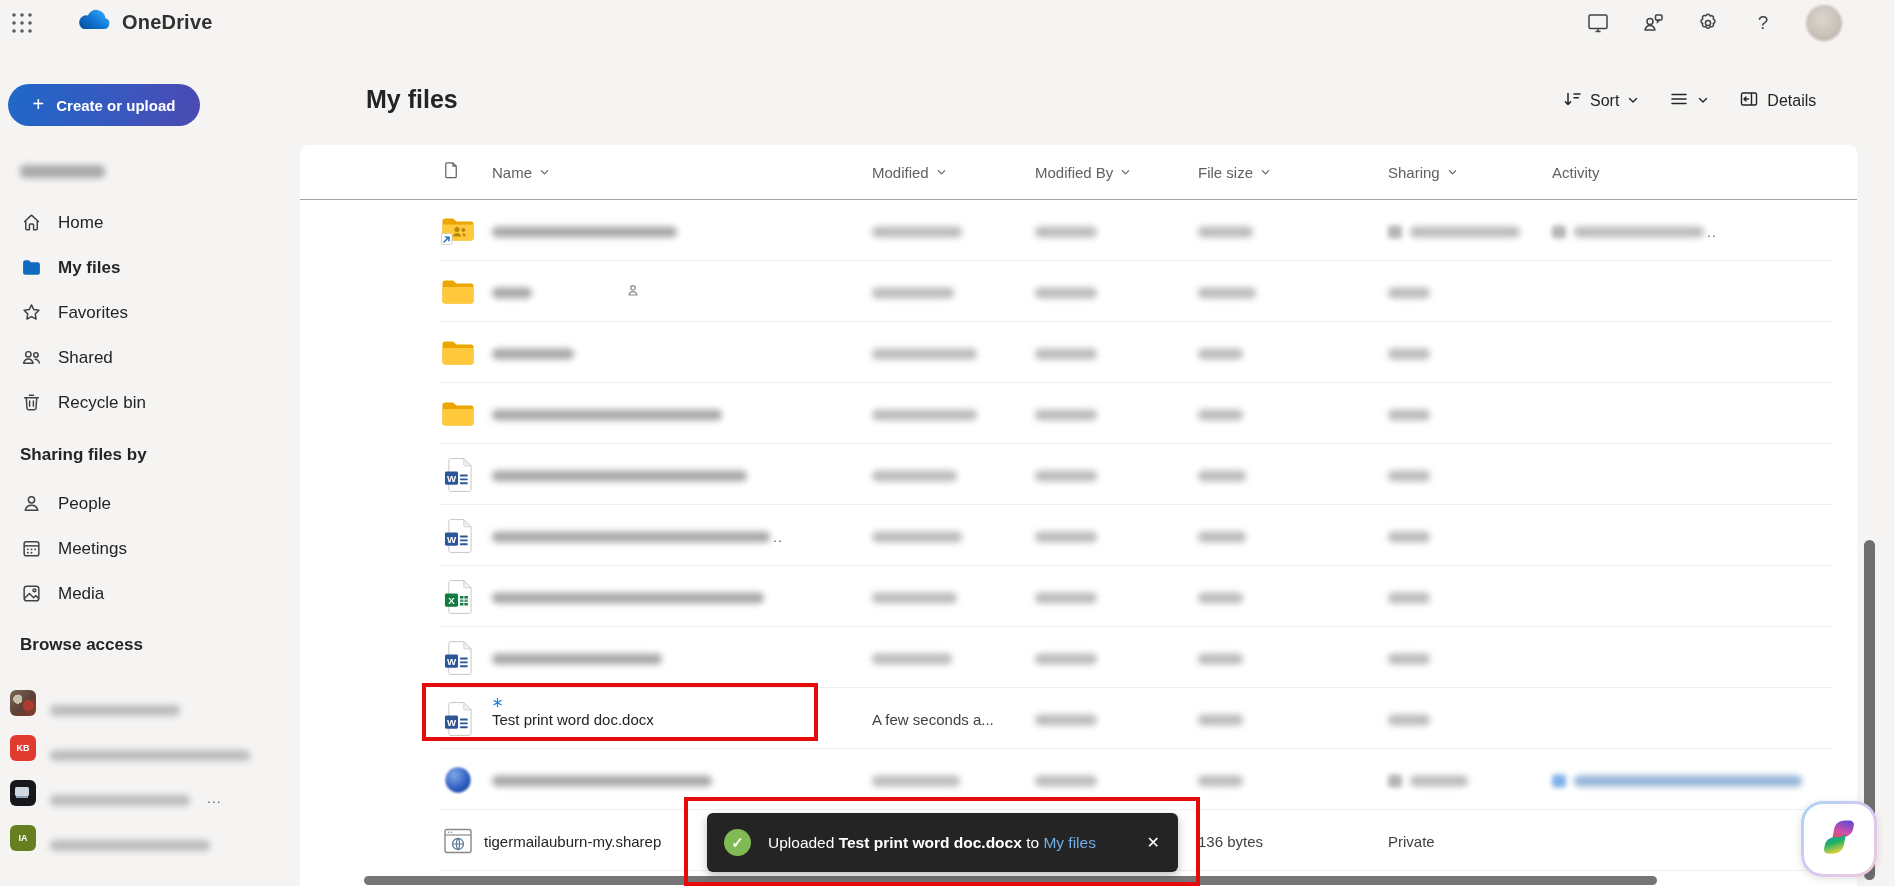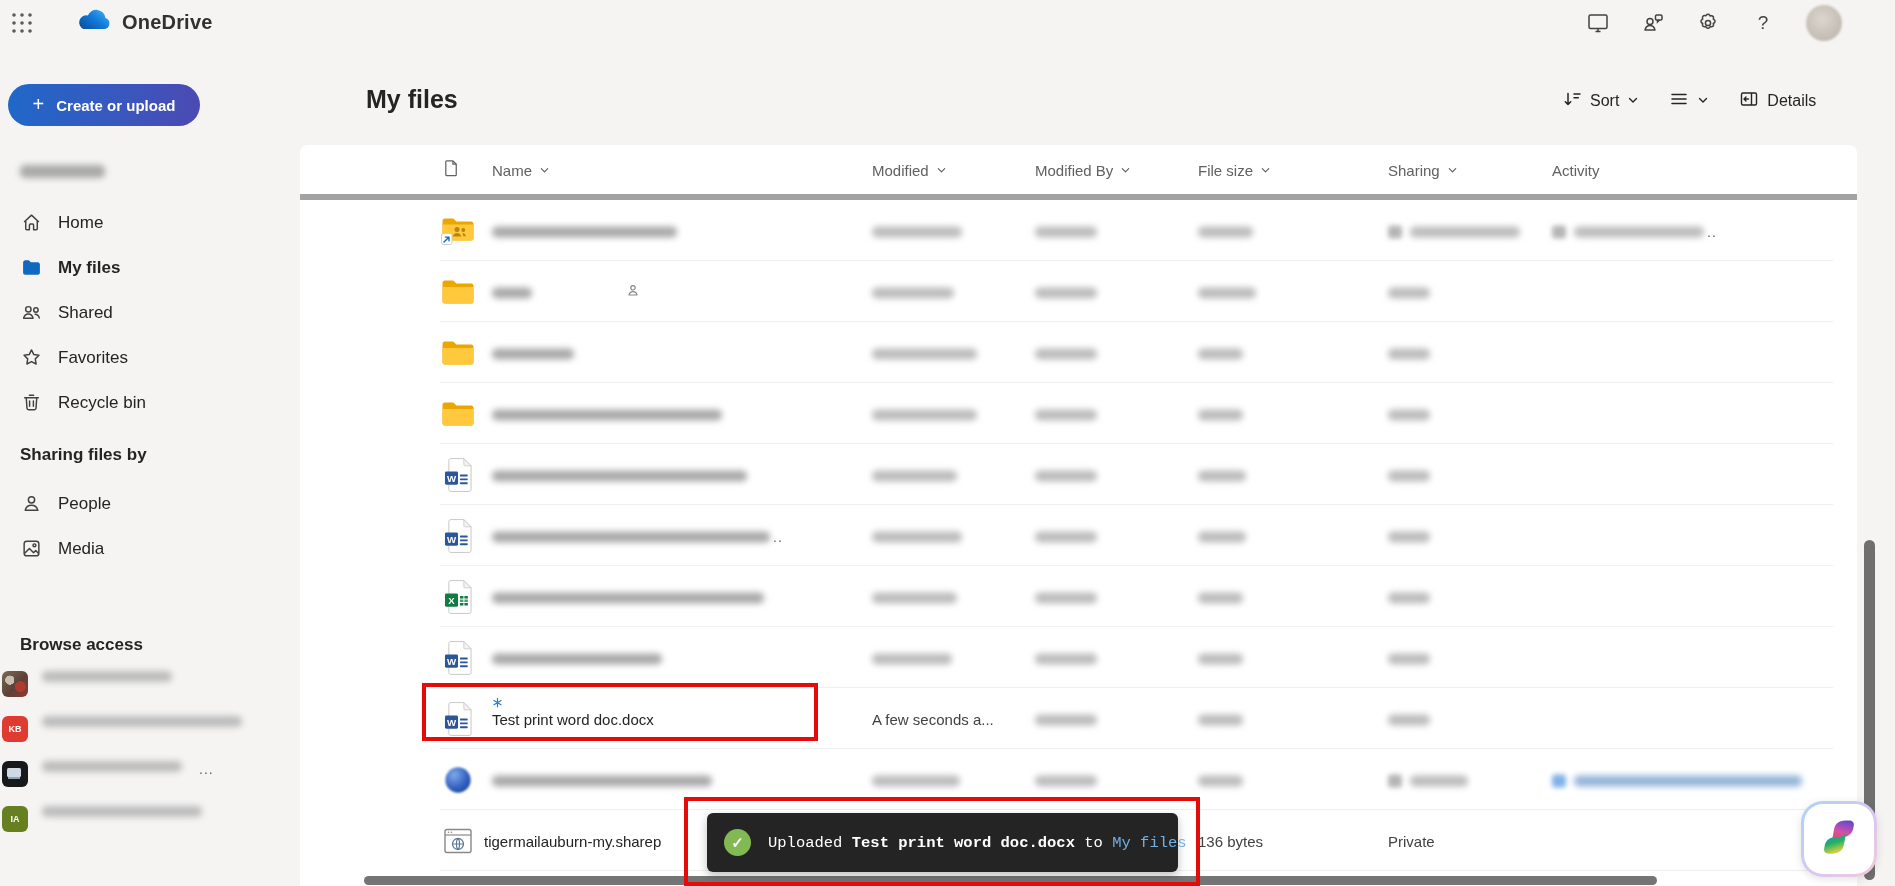--- a/index.html
+++ b/index.html
@@ -36,61 +36,61 @@
     color:#fff; display:flex; align-items:center; justify-content:center; gap:12px; cursor:pointer;
   }
   .create-btn .plus { font-size:20px; font-weight:400; margin-top:-2px; }
   .create-btn .lbl { font-size:15px; font-weight:700; }
   .user-blur { position:absolute; left:20px; top:120px; }
   .navlist { position:absolute; left:0; width:300px; }
   .nav-item { height:45px; display:flex; align-items:center; gap:16px; padding-left:20px; cursor:pointer; font-size:17px; color:#242424; }
   .nav-item.active { font-weight:700; }
   .nav-item .nicon { width:22px; height:22px; display:flex; align-items:center; justify-content:center; }
   .side-heading { position:absolute; left:20px; font-size:17px; font-weight:700; color:#242424; }
-  .qa-item { height:45px; display:flex; align-items:flex-start; gap:14px; padding-left:2px; cursor:pointer; }
+  .qa-item { height:45px; display:flex; align-items:flex-end; gap:14px; padding-left:10px; cursor:pointer; }
   .qa-badge { width:26px; height:26px; border-radius:6px; display:flex; align-items:center; justify-content:center;
               color:#fff; font-size:9px; font-weight:700; flex:0 0 26px; }
   .qa-photo { background:
       radial-gradient(circle at 30% 35%, #c9bfae 0 18%, transparent 19%),
       radial-gradient(circle at 70% 60%, #b03a2e 0 22%, transparent 23%),
       linear-gradient(135deg,#7a6a55 0%, #5d4037 55%, #8d3b30 100%); }
   .qa-dark { background:#16181c; position:relative; }
   .qa-dark::after { content:''; position:absolute; left:5px; top:7px; width:14px; height:9px;
       background:#cfd8e3; border-radius:1.5px; box-shadow:0 3px 0 -1px #8fa3b8; }
   
   .bar { display:inline-block; height:11px; border-radius:5px; background:#a9a9a9; filter:blur(3px); vertical-align:middle; }
   .bar.light { background:#bcbcbc; }
   .bar.blue { background:#93b4d8; }
   .blur-sq { display:inline-block; width:14px; height:13px; border-radius:3px; background:#b5b5b5; filter:blur(2.5px); vertical-align:middle; margin-right:8px; }
   .blur-sq.blue { background:#7fb0e8; }
   
   .page-title { position:absolute; left:366px; top:85px; font-size:25px; font-weight:700; color:#242424; }
   .toolbar { position:absolute; left:1562px; top:86px; display:flex; align-items:center; gap:30px; height:30px; }
   .tool-btn { display:flex; align-items:center; gap:8px; cursor:pointer; font-size:16px; color:#242424; }
   .panel { position:absolute; left:300px; top:145px; width:1557px; height:741px; background:#fff; border-radius:8px 8px 0 0; z-index:1; }
-  .thead { position:relative; height:55px; border-bottom:6px solid #a3a3a3; }
+  .thead { position:relative; height:55px; border-bottom:1px solid #a3a3a3; }
   .th { position:absolute; top:50%; transform:translateY(-50%); display:flex; align-items:center; gap:7px;
         font-size:15px; color:#616161; cursor:pointer; white-space:nowrap; }
   .thead .ficon { position:absolute; left:142px; top:50%; transform:translateY(-50%); }
   .row { position:relative; height:61px; cursor:pointer; }
   .row::after { content:''; position:absolute; left:140px; right:24px; bottom:0; height:1px; background:#efefef; }
   .cell { position:absolute; top:50%; transform:translateY(-50%); font-size:15px; color:#424242; white-space:nowrap; }
   .cell.name { color:#242424; }
   .icon-cell { position:absolute; left:138px; top:50%; transform:translateY(-50%); width:40px; display:flex; justify-content:center; }
   .sparkle { position:absolute; left:-1px; top:-15px; }
   .extra-ic { position:absolute; left:326px; top:50%; transform:translateY(-50%); }
   .trail { color:#616161; font-size:14px; margin-left:3px; letter-spacing:1px; }
   
   .hl-box { position:absolute; border:4px solid #e60b0b; z-index:60; pointer-events:none; }
   
   .toast { position:absolute; left:707px; top:813px; width:471px; height:59px; background:#242424; border-radius:6px;
            display:flex; align-items:center; z-index:30; box-shadow:0 4px 10px rgba(0,0,0,.25); }
   .toast-check { width:27px; height:27px; border-radius:50%; background:#81ba52; color:#fff; font-size:15px; font-weight:700;
                  display:flex; align-items:center; justify-content:center; margin-left:17px; flex:0 0 27px; }
-  .toast-text { color:#fff; font-size:15.5px; margin-left:17px; white-space:nowrap;font-family:Liberation Mono, monospace; }
+  .toast-text { color:#fff; font-size:15.5px; margin-left:17px; white-space:nowrap; }
   .toast-text b { font-weight:700; }
   .toast-link { color:#71afe5; cursor:pointer; }
   .toast-close { margin-left:auto; margin-right:18px; color:#fff; font-size:16px; cursor:pointer; }
   
   .vscroll { position:absolute; left:1864px; top:540px; width:11px; height:340px; background:#6f6f6f; border-radius:6px; z-index:20; cursor:pointer; }
   .hscroll { position:absolute; left:364px; top:876px; width:1293px; height:9px; background:#757575; border-radius:5px; z-index:20; cursor:pointer; }
   
   .copilot { position:absolute; left:1801px; top:801px; width:76px; height:76px; border-radius:22px;
     background:linear-gradient(#fff,#fff) padding-box, linear-gradient(135deg,#a8d4f5,#d9c7f2 55%,#f2c9da) border-box;
     border:3px solid transparent; display:flex; align-items:center; justify-content:center; z-index:50; cursor:pointer;
@@ -177,58 +177,74 @@
       <div class="nav-item active">
         <span class="nicon">
           <svg viewBox="0 0 20 20" width="21" height="21">
             <path d="M2 5.2C2 4 2.9 3 4.1 3h3.3l2 2h6.5C17.1 5 18 6 18 7.2v7.6c0 1.2-.9 2.2-2.1 2.2H4.1C2.9 17 2 16 2 14.8z" fill="#1168bf"></path>
           </svg>
         </span>
         <span>My files</span>
       </div>
       <div class="nav-item">
         <span class="nicon">
+          <svg viewBox="0 0 20 20" width="21" height="21" fill="none" stroke="#424242" stroke-width="1.4" stroke-linejoin="round">
+            <path d="M10 2.8l2.2 4.4 4.9.7-3.5 3.4.8 4.9L10 13.9l-4.4 2.3.8-4.9L2.9 7.9l4.9-.7z"></path>
+          </svg>
+        </span>
+        <span>Favorites</span>
+      </div>
+      <div class="nav-item">
+        <span class="nicon">
           <svg viewBox="0 0 20 20" width="21" height="21" fill="none" stroke="#424242" stroke-width="1.4">
             <circle cx="7" cy="7" r="2.6"></circle>
             <path d="M2.5 15.5c.6-2.6 2.4-4 4.5-4s3.9 1.4 4.5 4z" stroke-linejoin="round"></path>
             <circle cx="14.2" cy="7.6" r="2.1"></circle>
             <path d="M13.5 11.6c1.9.1 3.4 1.4 3.9 3.6" stroke-linecap="round"></path>
           </svg>
         </span>
         <span>Shared</span>
       </div>
       <div class="nav-item">
         <span class="nicon">
-          <svg viewBox="0 0 20 20" width="21" height="21" fill="none" stroke="#424242" stroke-width="1.4" stroke-linejoin="round">
-            <path d="M10 2.8l2.2 4.4 4.9.7-3.5 3.4.8 4.9L10 13.9l-4.4 2.3.8-4.9L2.9 7.9l4.9-.7z"></path>
-          </svg>
-        </span>
-        <span>Favorites</span>
-      </div>
-      <div class="nav-item">
-        <span class="nicon">
           <svg viewBox="0 0 20 20" width="21" height="21" fill="none" stroke="#424242" stroke-width="1.4" stroke-linecap="round">
             <path d="M3.5 5.5h13M8 3h4"></path>
             <path d="M5 5.5l.7 10a1.5 1.5 0 0 0 1.5 1.4h5.6a1.5 1.5 0 0 0 1.5-1.4l.7-10"></path>
             <path d="M8.2 8.5v5M11.8 8.5v5"></path>
           </svg>
         </span>
         <span>Recycle bin</span>
       </div>
     </div>
   <div class="side-heading" style="top:400px;">Sharing files by</div>
   <div class="navlist" style="top:436px;">
       <div class="nav-item">
         <span class="nicon">
           <svg viewBox="0 0 20 20" width="21" height="21" fill="none" stroke="#424242" stroke-width="1.4">
             <circle cx="10" cy="6.5" r="3"></circle>
             <path d="M4 16.5c.8-3.2 3-4.8 6-4.8s5.2 1.6 6 4.8z" stroke-linejoin="round"></path>
           </svg>
         </span>
         <span>People</span>
+      </div>
+      <div class="nav-item">
+        <span class="nicon">
+          <svg viewBox="0 0 20 20" width="21" height="21" fill="none" stroke="#424242" stroke-width="1.4">
+            <rect x="3" y="3.5" width="14" height="13.5" rx="2"></rect>
+            <path d="M3 7.5h14"></path>
+            <g fill="#424242" stroke="none">
+              <circle cx="6.5" cy="10.8" r=".9"></circle>
+              <circle cx="10" cy="10.8" r=".9"></circle>
+              <circle cx="13.5" cy="10.8" r=".9"></circle>
+              <circle cx="6.5" cy="14" r=".9"></circle>
+              <circle cx="10" cy="14" r=".9"></circle>
+            </g>
+          </svg>
+        </span>
+        <span>Meetings</span>
       </div>
       <div class="nav-item">
         <span class="nicon">
           <svg viewBox="0 0 20 20" width="21" height="21" fill="none" stroke="#424242" stroke-width="1.4" stroke-linejoin="round">
             <rect x="3" y="3" width="14" height="14" rx="2.5"></rect>
             <circle cx="12.8" cy="7" r="1.4"></circle>
             <path d="M3.5 14.5 8 10l4 4 2-2 2.5 2.5"></path>
           </svg>
         </span>
         <span>Media</span>

